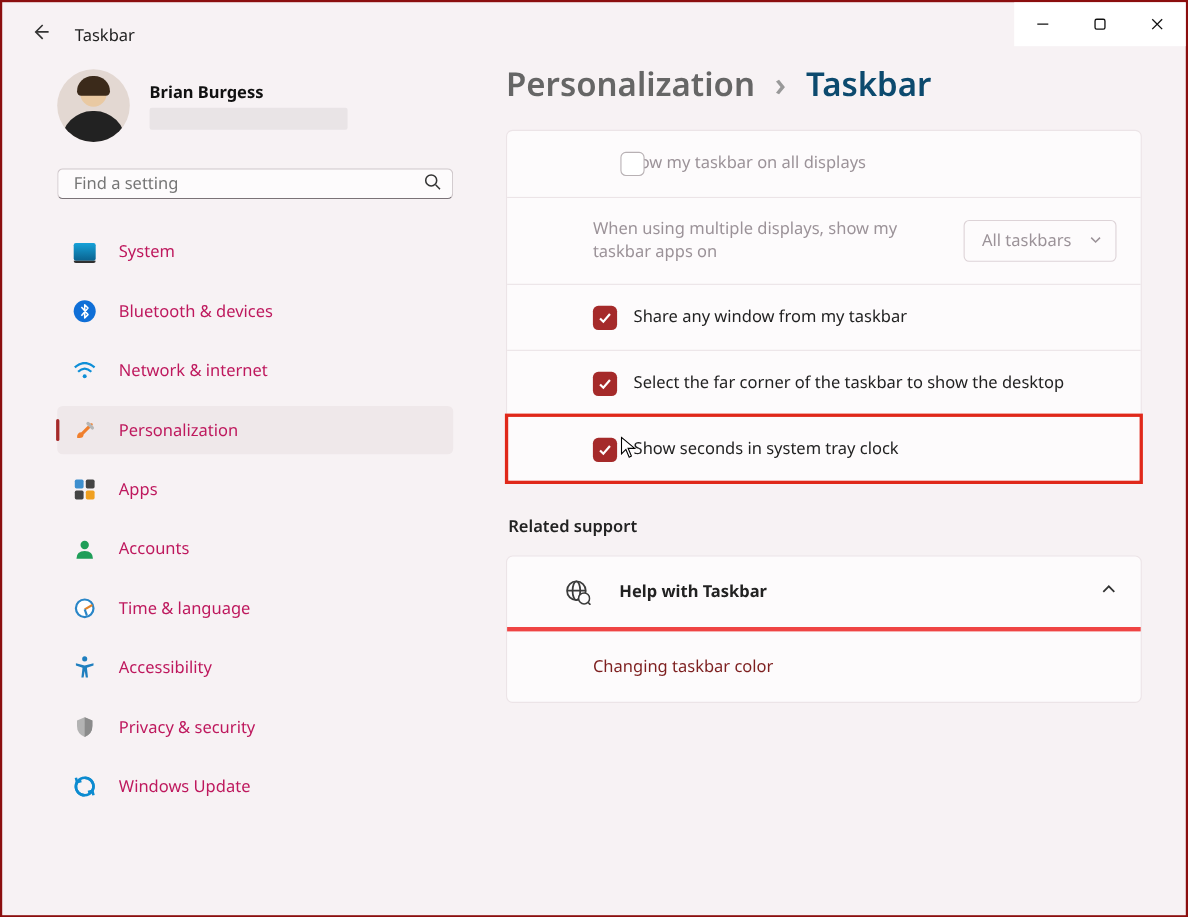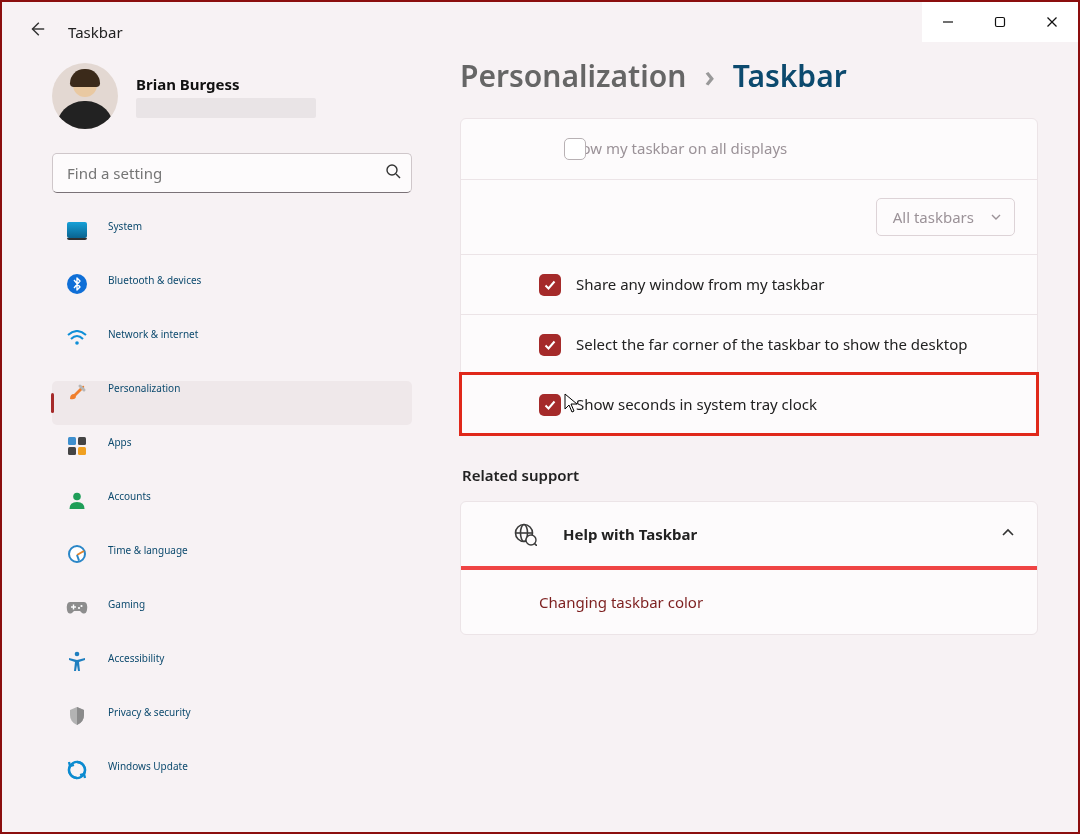--- a/index.html
+++ b/index.html
@@ -20,26 +20,26 @@
   
   .sidebar { width: 400px; padding: 10px 18px 0 22px; display: flex; flex-direction: column; margin-left: 28px; }
   .user { display: flex; align-items: center; gap: 18px; padding: 10px 0 24px 0; }
   .avatar { width: 66px; height: 66px; border-radius: 50%; background: #e3d8d2; position: relative; overflow: hidden; }
   .avatar .head { position: absolute; top: 10px; left: 50%; transform: translateX(-50%); width: 24px; height: 24px; background: #e9c9a2; border-radius: 50%; }
   .avatar .hair { position: absolute; top: 6px; left: 50%; transform: translateX(-50%); width: 30px; height: 18px; background: #3b2a1a; border-radius: 15px 15px 4px 4px; }
   .avatar .body { position: absolute; bottom: -6px; left: 50%; transform: translateX(-50%); width: 58px; height: 34px; background: #222; border-radius: 28px 28px 0 0; }
   .user .name { font-weight: 700; font-size: 15px; color: #111; }
   .user .email-blur { width: 180px; height: 20px; background: #e9e4e6; margin-top: 4px; border-radius: 2px; }
 
-  .search { position: relative; display: flex; align-items: center; background: #fdfbfc; border: 1px solid #cfc7ca; border-bottom: 1.5px solid #7a7277; border-radius: 5px; height: 40px; padding: 0 10px 0 14px; margin-bottom: 26px; }
+  .search { position: relative; display: flex; align-items: center; background: #fdfbfc; border: 1px solid #cfc7ca; border-bottom: 1.5px solid #7a7277; border-radius: 5px; height: 28px; padding: 0 10px 0 14px; margin-bottom: 26px; }
   .search input { border: none; outline: none; flex: 1; font-size: 15px; background: transparent; color: #333; }
   .search .icon { color: #333; }
 
   .nav { display: flex; flex-direction: column; gap: 0; }
-  .nav-item { display: flex; align-items: flex-start; gap: 20px; height: 44px; padding: 0 14px 0 14px; border-radius: 5px; font-size: 10px; color: #0c4a6e; position: relative; }
+  .nav-item { display: flex; align-items: center; gap: 20px; height: 44px; padding: 0 14px 0 14px; border-radius: 5px; font-size: 15px; color: #be185d; position: relative; }
   .nav-item .ic { width: 22px; height: 22px; display: flex; align-items: center; justify-content: center; }
   .nav-item.active { background: #efe8ea; }
   .nav-item.active::before { content: ""; position: absolute; left: -1px; top: 12px; bottom: 12px; width: 3px; border-radius: 2px; background: #a52a2a; }
   .nav { row-gap: 10px; }
 
   
   .main { flex: 1; padding: 12px 40px 0 30px; overflow: auto; }
   .breadcrumb { display: flex; align-items: center; gap: 18px; font-size: 30px; font-weight: 600; color: #666; padding-bottom: 22px; }
   .breadcrumb .sep { color: #999; font-size: 30px; }
   .breadcrumb .current { color: #0c4a6e; }
@@ -212,32 +212,20 @@
           </span>
         <span>Accounts</span>
       </div>
       <div class="nav-item">
         <span class="ic">
             <span class="ic-time"></span>
           </span>
         <span>Time &amp; language</span>
       </div>
       <div class="nav-item">
-        <span class="ic ic-game">
-            <svg width="22" height="16" viewBox="0 0 22 16">
-              <path d="M4 2 H18 Q22 2 21 10 Q20 15 16 13 L14 11 H8 L6 13 Q2 15 1 10 Q0 2 4 2 Z" fill="#8d8d8d"></path>
-              <circle cx="15.5" cy="6" r="1.1" fill="#fff"></circle>
-              <circle cx="13" cy="8" r="1.1" fill="#fff"></circle>
-              <rect x="5" y="6.3" width="5" height="1.4" fill="#fff"></rect>
-              <rect x="6.8" y="4.5" width="1.4" height="5" fill="#fff"></rect>
-            </svg>
-          </span>
-        <span>Gaming</span>
-      </div>
-      <div class="nav-item">
         <span class="ic ic-a11y">
             <svg width="20" height="22" viewBox="0 0 20 22">
               <circle cx="10" cy="3" r="2.3" fill="#1f7fbf"></circle>
               <path d="M2 7 L10 9 L18 7 L18 9 L12 11 L13 20 L11 20 L10 14 L9 20 L7 20 L8 11 L2 9 Z" fill="#1f7fbf"></path>
             </svg>
           </span>
         <span>Accessibility</span>
       </div>
       <div class="nav-item">
         <span class="ic ic-priv">
@@ -268,20 +256,21 @@
       <span class="sep">›</span>
       <span class="current">Taskbar</span>
     </div>
 
     <div class="panel">
       <div class="row has-cb first-small-pad disabled-text">
         <span class="cb off"></span>
         <span class="label">Show my taskbar on all displays</span>
       </div>
       <div class="row disabled-text" style="padding-left:78px">
+        <span class="label" style="max-width:280px">When using multiple displays, show my taskbar apps on</span>
         <div class="select">
           <span>All taskbars</span>
           <span class="chev"><svg width="12" height="12" viewBox="0 0 12 12">
                 <path d="M2 4 L6 8 L10 4" fill="none" stroke="#9b9298" stroke-width="1.4"></path>
               </svg></span>
         </div>
       </div>
       <div class="row has-cb">
         <span class="cb on">
             <svg viewBox="0 0 14 14">

